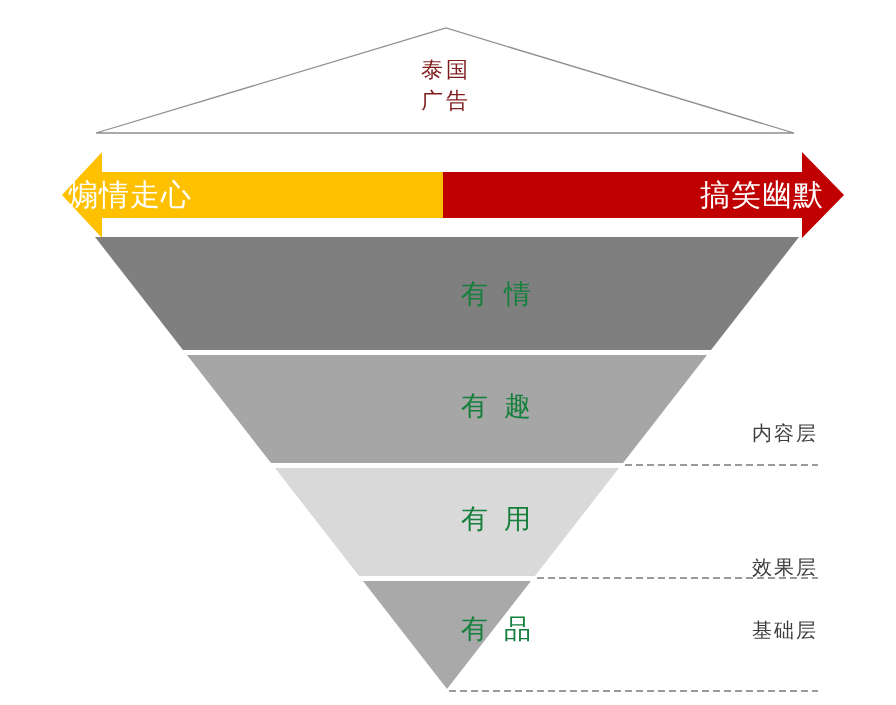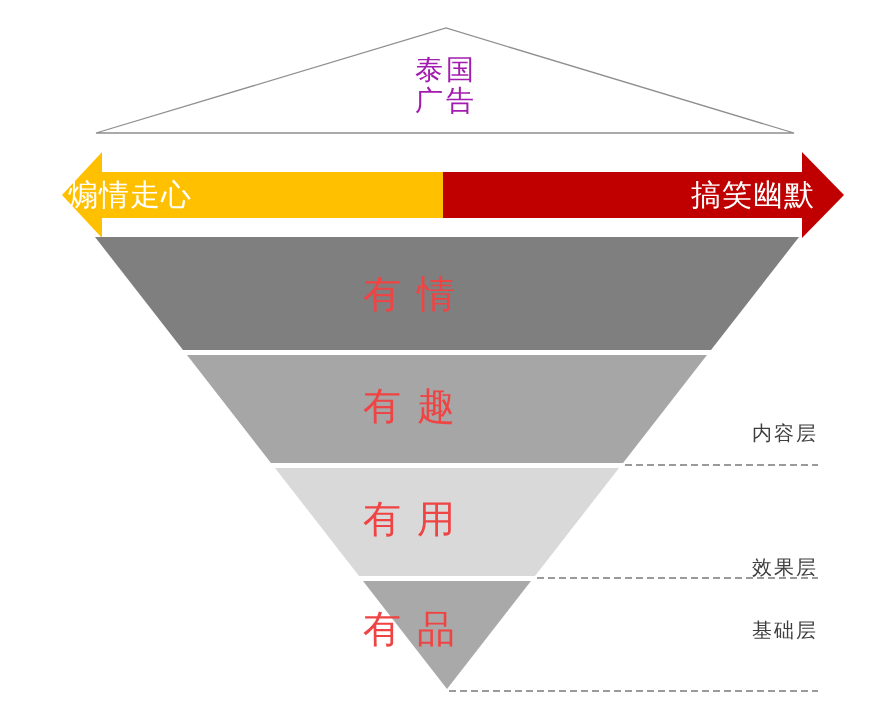--- a/index.html
+++ b/index.html
@@ -10,32 +10,32 @@
     width: 896px;
     height: 705px;
     background: #ffffff;
     overflow: hidden;
   }
   #diagram-svg { position: absolute; left: 0; top: 0; }
   .label { position: absolute; white-space: nowrap; }
   .apex-label {
     left: 346px; top: 54px; width: 200px;
     text-align: center;
-    font-size: 28px; line-height: 31px;
-    color: #a21caf; letter-spacing: 3px;
+    font-size: 22px; line-height: 31px;
+    color: #7f1d1d; letter-spacing: 3px;
   }
   .arrow-label {
     top: 181px; height: 28px; line-height: 28px;
     font-size: 30px; color: #ffffff; letter-spacing: 1px;
   }
   .arrow-label.left { left: 68px; }
-  .arrow-label.right { right: 81px; }
+  .arrow-label.right { right: 72px; }
   .funnel-label {
-    left: 347px; width: 200px; text-align: left;
-    font-size: 38px; line-height: 32px; color: #ef4444;
+    left: 347px; width: 200px; text-align: right;
+    font-size: 27px; line-height: 32px; color: #15803d;
     letter-spacing: 16px; text-indent: 16px;
   }
   .tier-label {
     right: 78px; text-align: right;
     font-size: 20px; line-height: 26px; color: #3d3d3d;
     letter-spacing: 2px;
   }
 </style>
 </head>
 <body>

